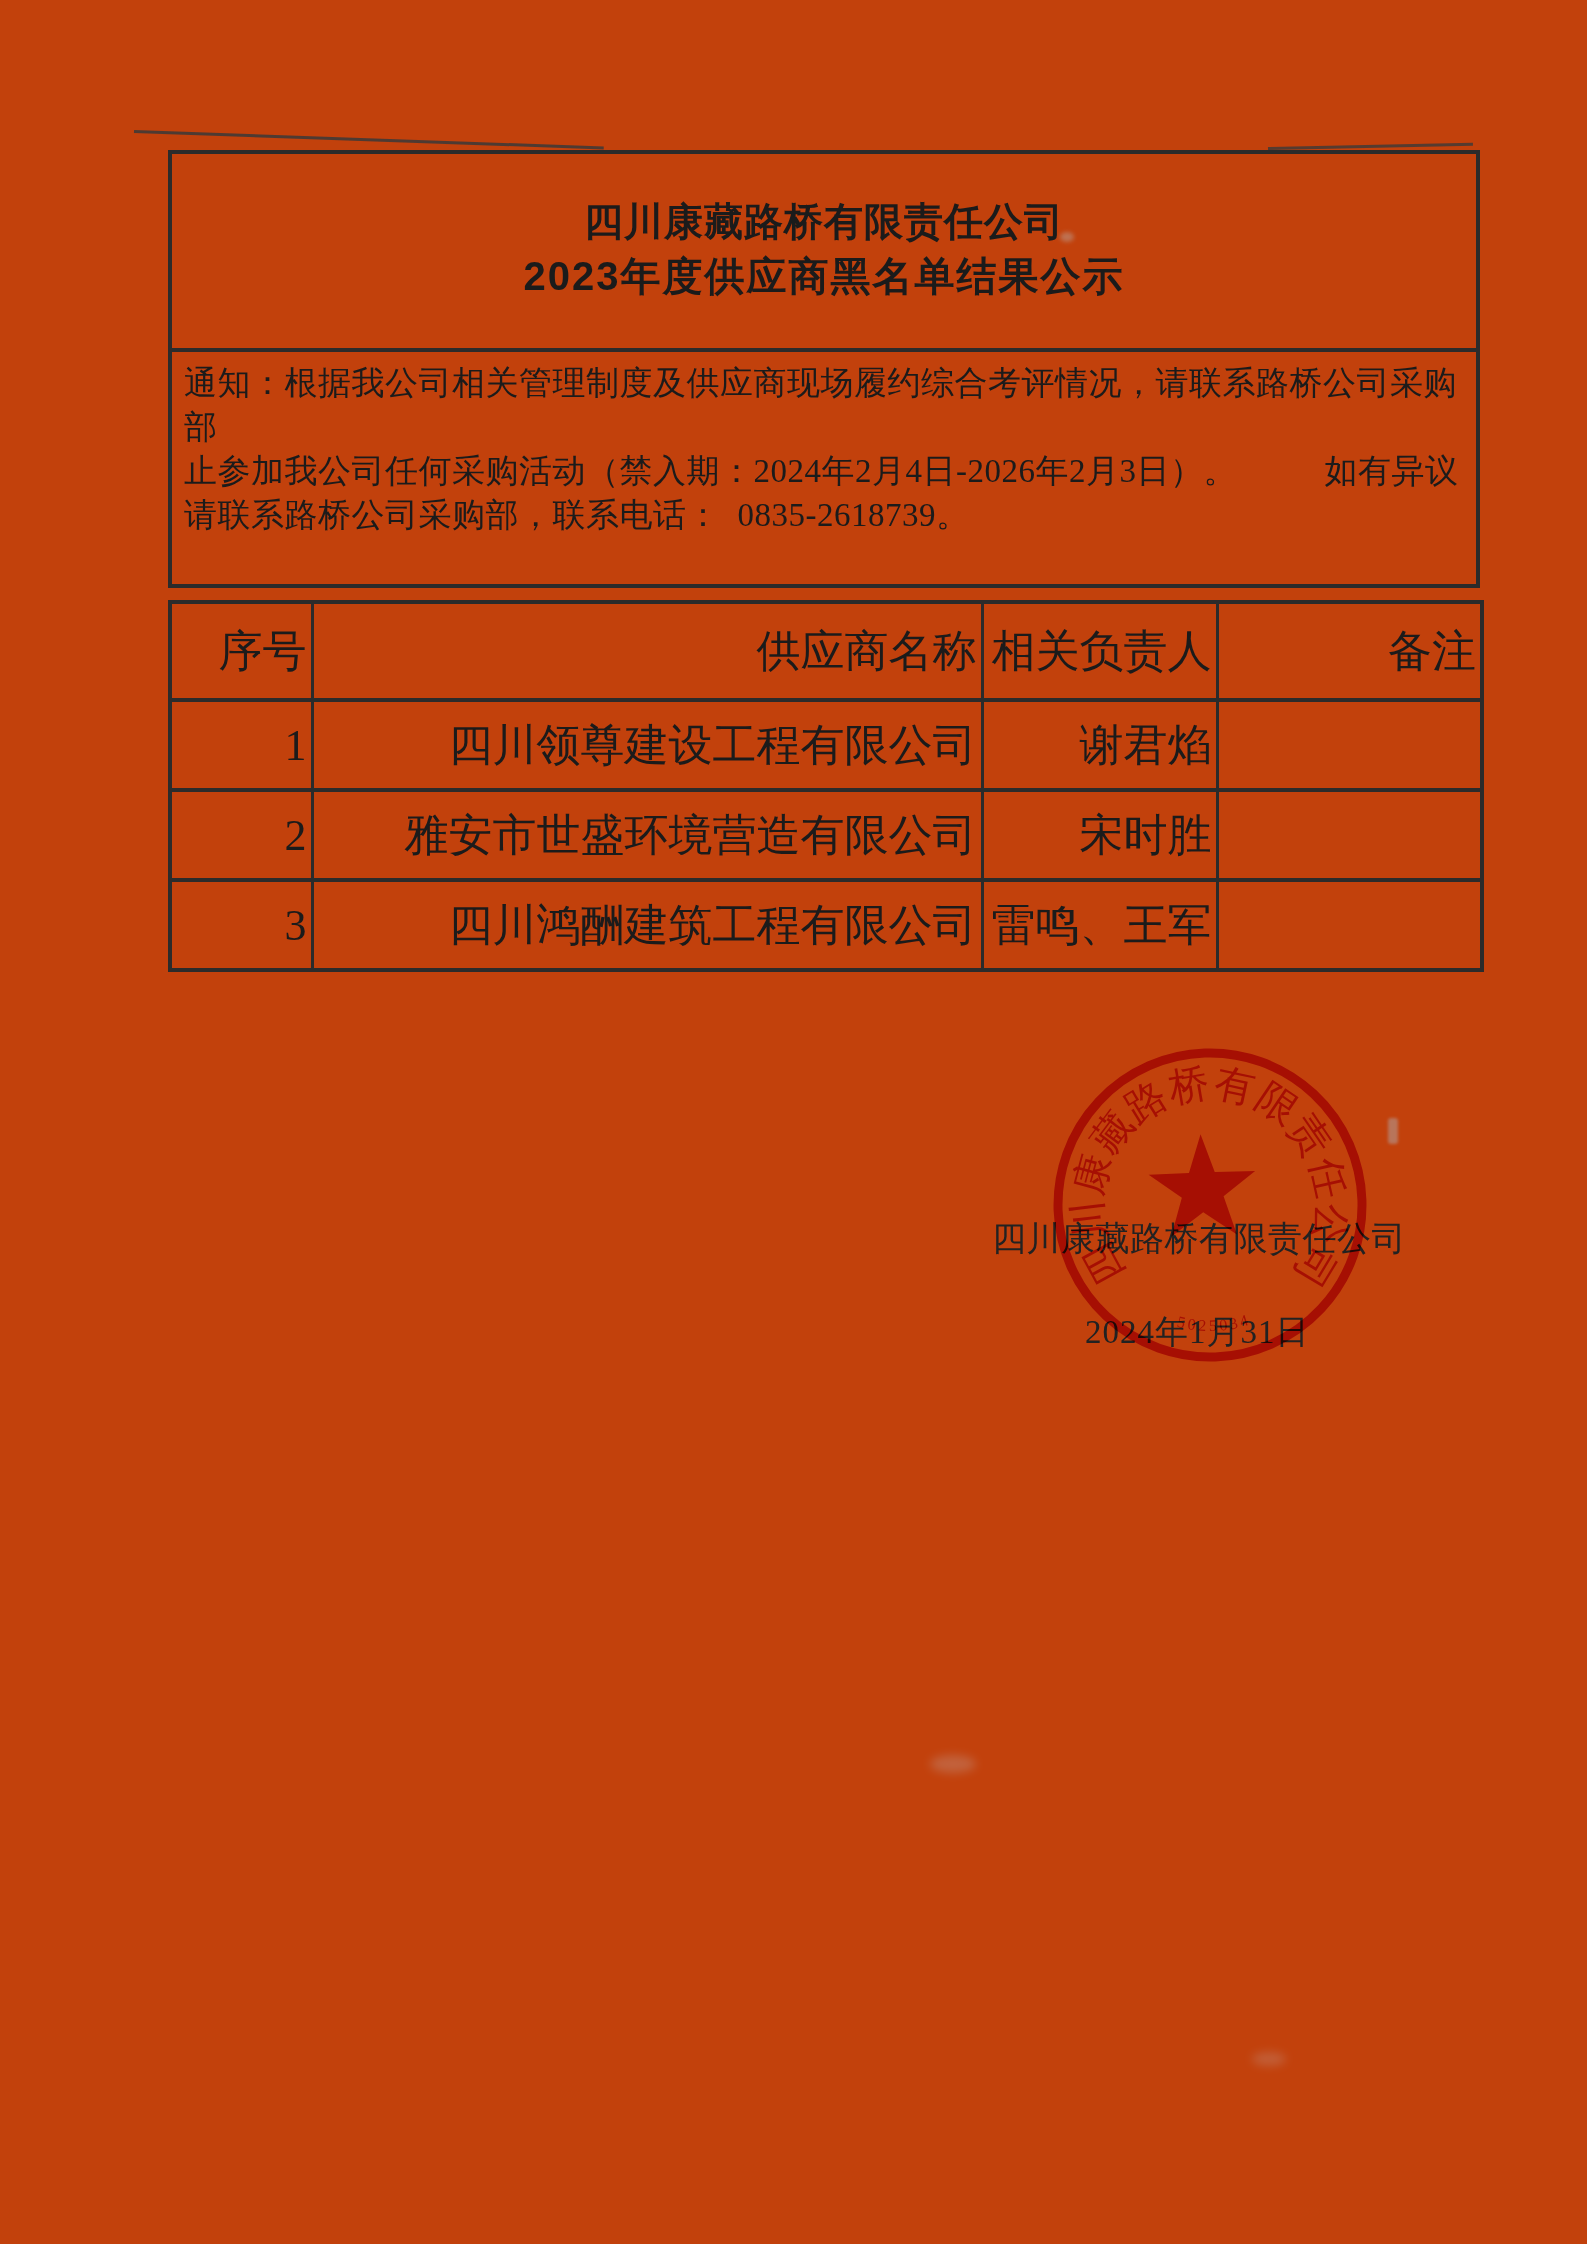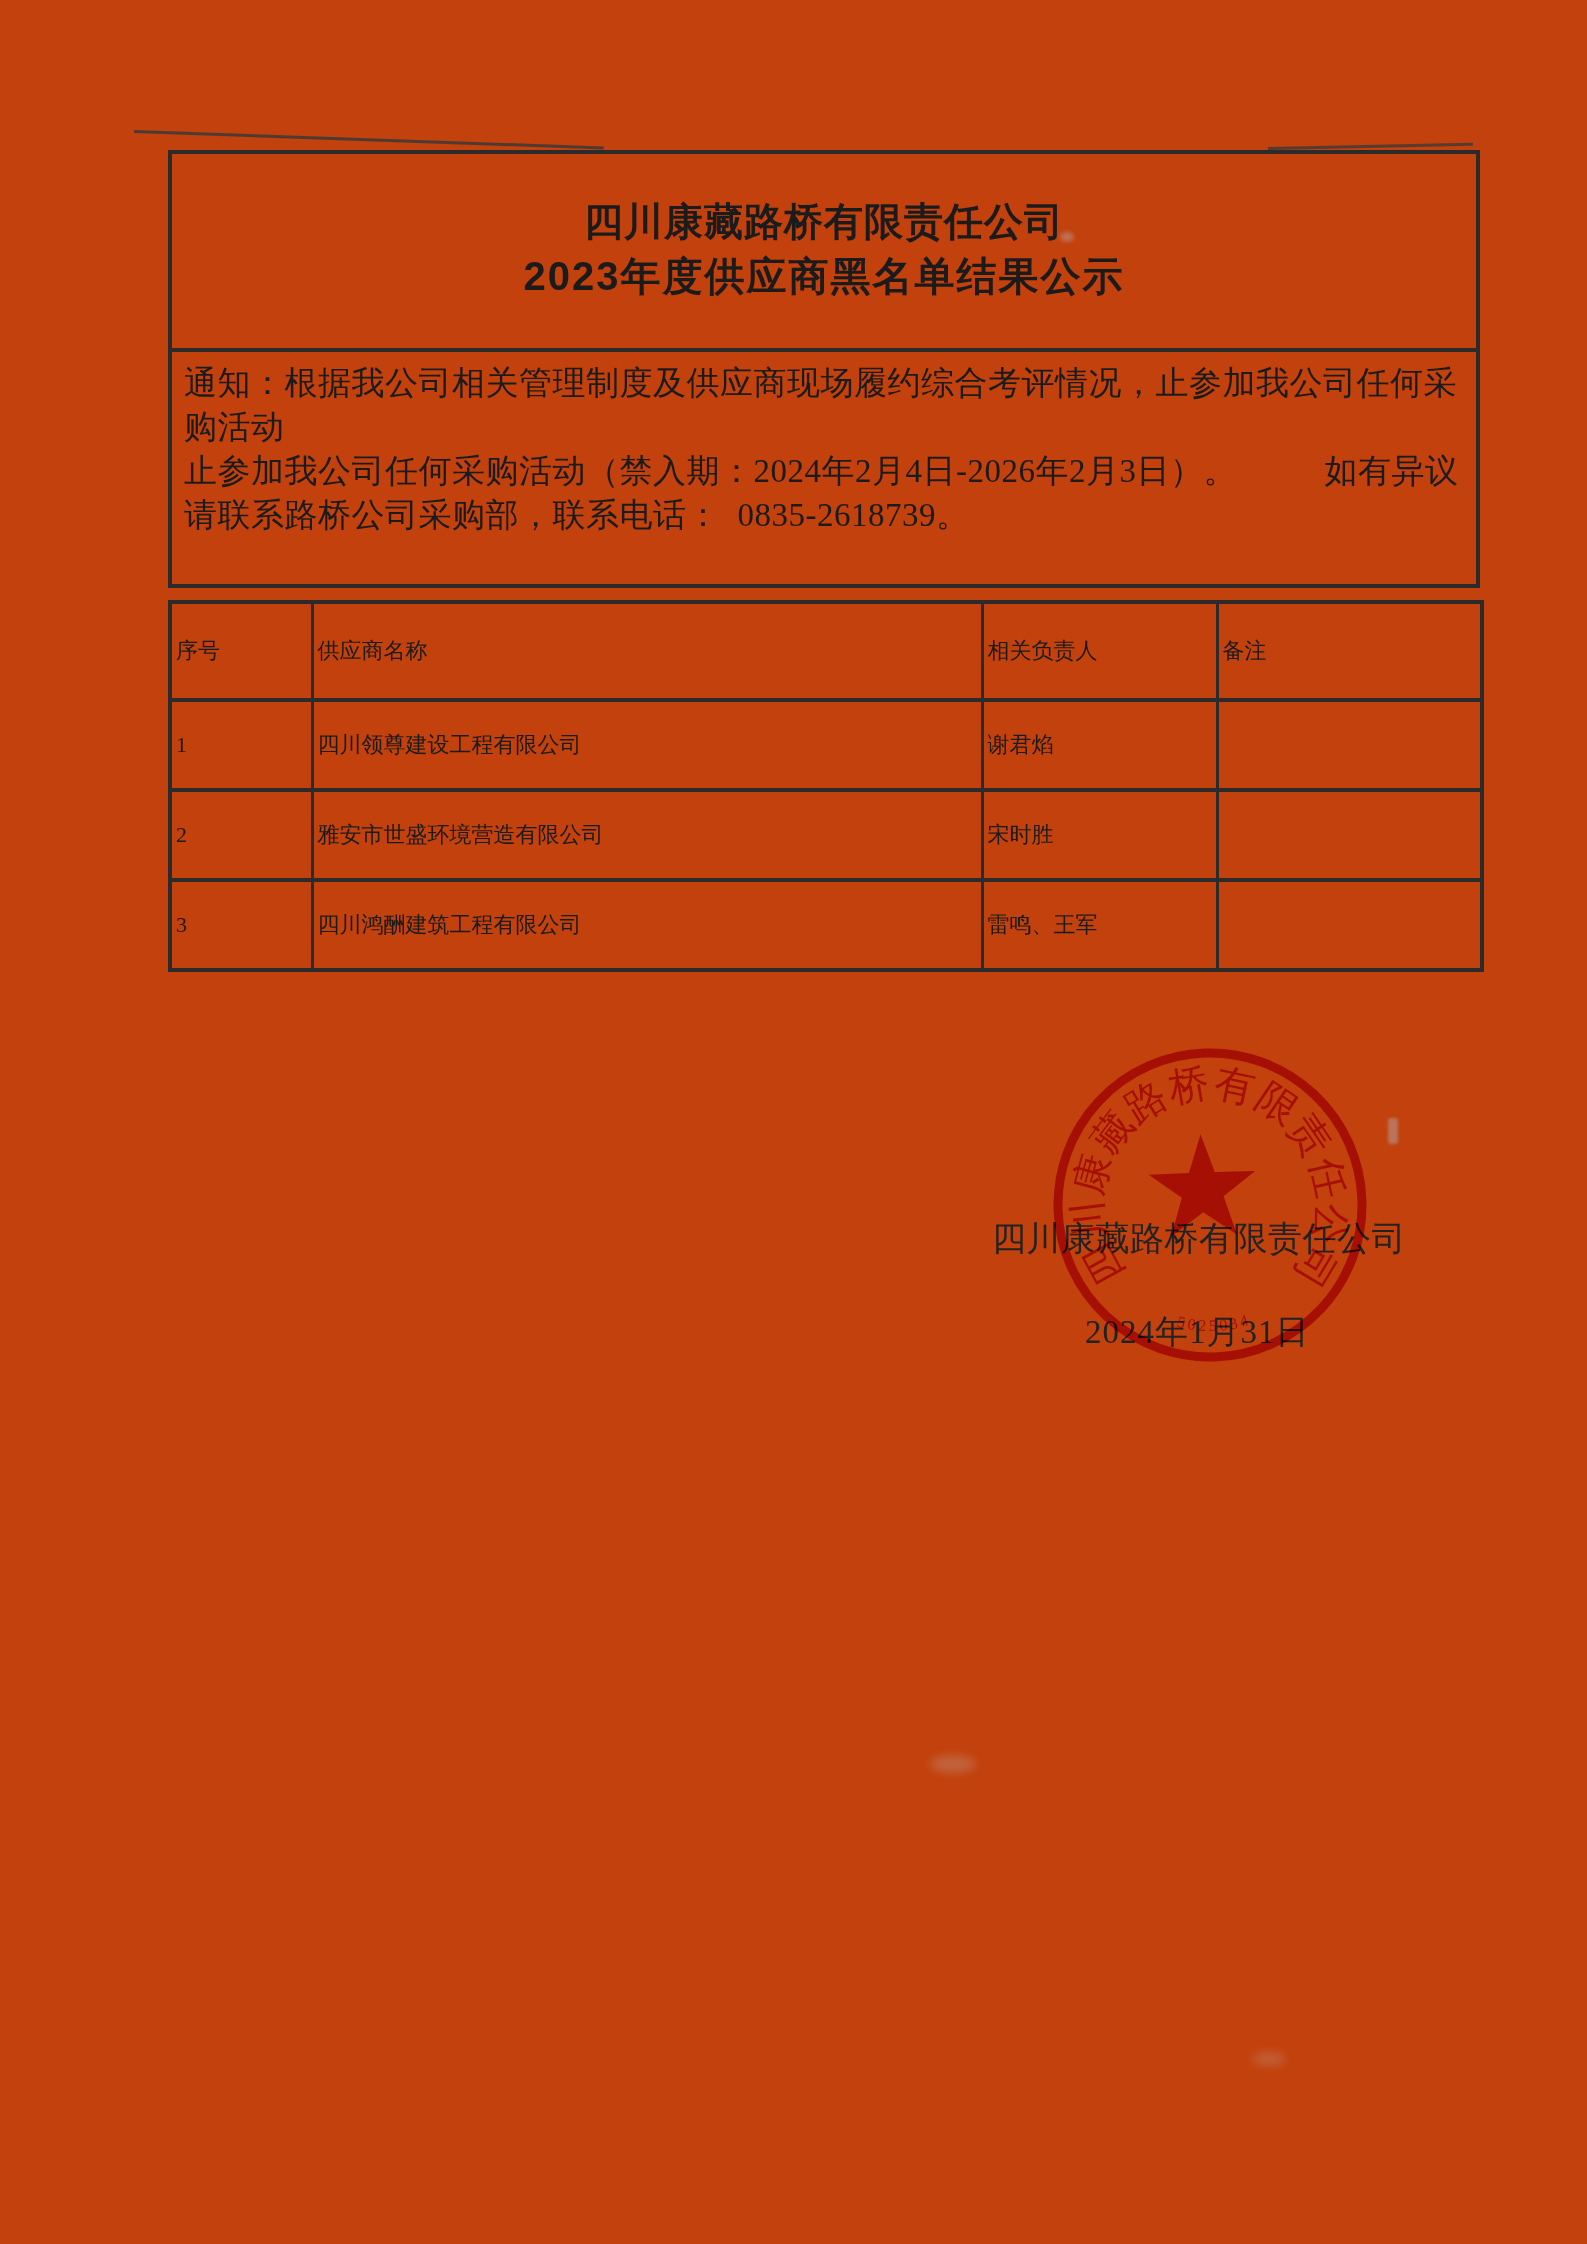--- a/index.html
+++ b/index.html
@@ -41,22 +41,22 @@
 
   
   table.blacklist {
     position:absolute; left:168px; top:600px; width:1312px;
     border-collapse:collapse; table-layout:fixed;
     border:4px solid #2b2b2b;
   }
   table.blacklist th, table.blacklist td {
     border:3px solid #2b2b2b;
     border-top-width:4px; border-bottom-width:4px;
-    text-align:left; vertical-align:middle;
-    font-size:22px; font-weight:normal;
+    text-align:right; vertical-align:middle;
+    font-size:44px; font-weight:normal;
     overflow:hidden; padding:0 4px;
   }
   table.blacklist th { height:94px; }
   table.blacklist td { height:86px; }
 
   
   .sign-company {
     position:absolute; left:992px; top:1216px;
     font-size:34px; letter-spacing:0.5px; color:#222;
   }
@@ -92,21 +92,21 @@
   <div class="smudge smudge-b"></div>
   <div class="smudge smudge-c"></div>
   <div class="smudge smudge-d"></div>
 
   <div class="title-box">
     <div class="title-line1">四川康藏路桥有限责任公司</div>
     <div class="title-line2">2023年度供应商黑名单结果公示</div>
   </div>
 
   <div class="notice-box">
-    <div class="notice-line">通知：根据我公司相关管理制度及供应商现场履约综合考评情况，止参加我公司任何采购活动</div>
+    <div class="notice-line">通知：根据我公司相关管理制度及供应商现场履约综合考评情况，请联系路桥公司采购部</div>
     <div class="notice-line">止参加我公司任何采购活动（禁入期：2024年2月4日-2026年2月3日）。          如有异议</div>
     <div class="notice-line">请联系路桥公司采购部，联系电话：  0835-2618739。</div>
   </div>
 
   <table class="blacklist">
     <colgroup>
       <col style="width:142px">
         <col style="width:670px">
         <col style="width:235px">
         <col style="width:265px">

